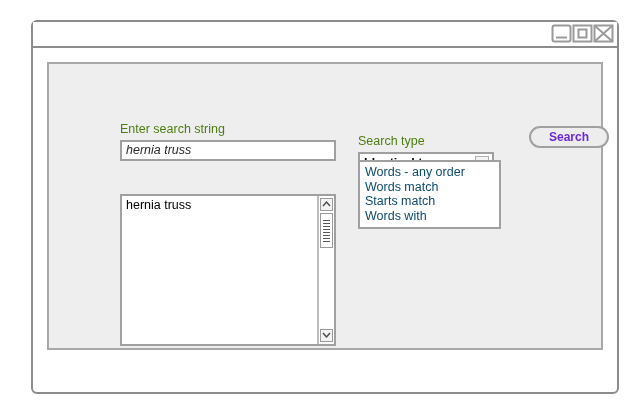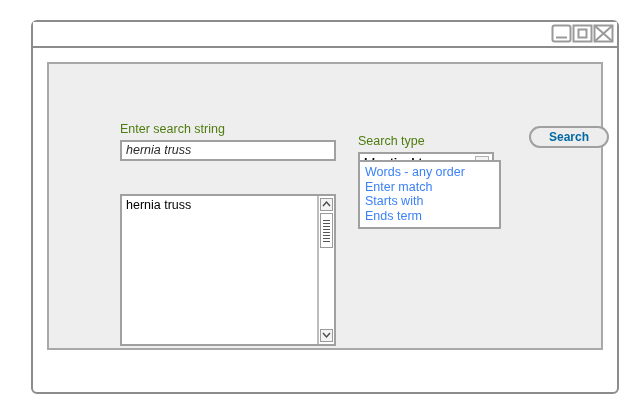--- a/index.html
+++ b/index.html
@@ -203,40 +203,40 @@
     left: 0px;
     top: 26px;
     width: 143px;
     background: #ffffff;
     border: 2px solid #a0a0a0;
     box-sizing: border-box;
     padding: 3px 0 4px 0;
   }
   .combo-option {
     font-size: 12.5px;
-    color: #3b82f6;
+    color: #0c4a6e;
     line-height: 14.5px;
     padding: 0 0 0 5px;
     white-space: nowrap;
   }
 
   
   .search-button {
     position: absolute;
     left: 480px;
     top: 62px;
     width: 80px;
     height: 22px;
     border: 2px solid #a0a0a0;
     border-radius: 11px;
     background: #ededed;
     box-sizing: border-box;
     font-size: 12px;
     font-weight: bold;
-    color: #0369a1;
+    color: #6d28d9;
     text-align: center;
     line-height: 18px;
     cursor: pointer;
   }
 </style>
 </head>
 <body>
 
 <div class="window">
 
@@ -306,22 +306,22 @@
         <div class="combo-value">Identical term</div>
         <div class="combo-arrow">
           <svg width="10" height="9" viewBox="0 0 10 9">
             <polyline points="1.5,2.5 5,6.5 8.5,2.5" fill="none" stroke="#8f8f8f" stroke-width="1.4"></polyline>
           </svg>
         </div>
       </div>
 
       <div class="combo-list">
         <div class="combo-option">Words - any order</div>
-        <div class="combo-option">Enter match</div>
-        <div class="combo-option">Starts with</div>
-        <div class="combo-option">Ends term</div>
+        <div class="combo-option">Words match</div>
+        <div class="combo-option">Starts match</div>
+        <div class="combo-option">Words with</div>
       </div>
     </div>
 
     <div class="search-button">Search</div>
 
   </div>
 </div>
 
 </body></html>

